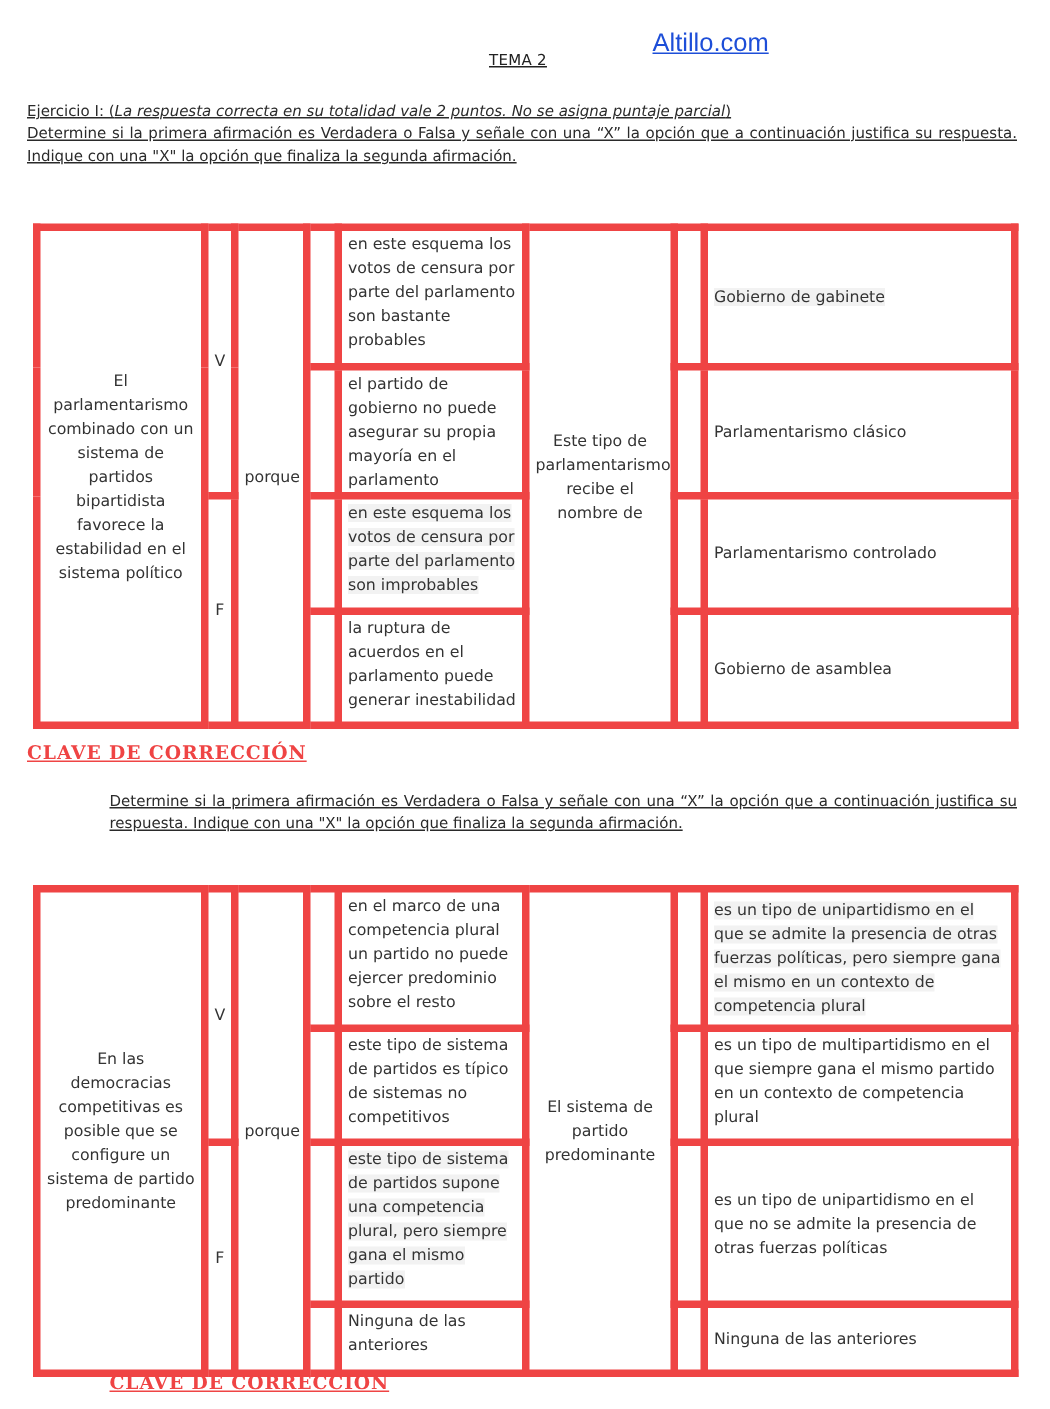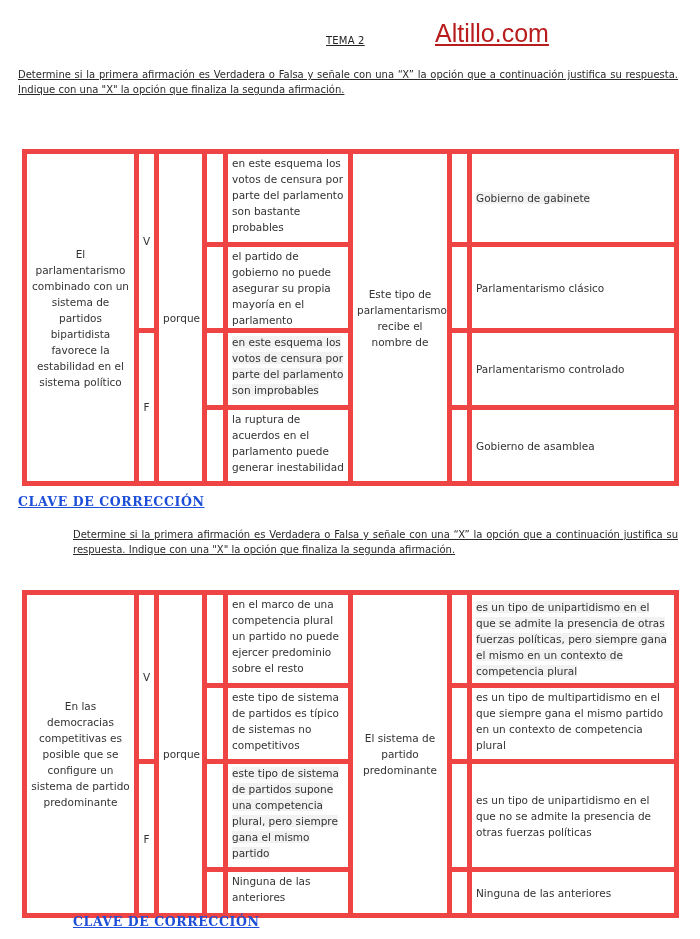--- a/index.html
+++ b/index.html
@@ -1,44 +1,45 @@
 <!DOCTYPE html>
 <html><head>
 <meta charset="utf-8">
 <style>
   html, body { margin: 0; padding: 0; background: #ffffff; }
   body { width: 700px; height: 939px; position: relative; overflow: hidden;
          font-family: "DejaVu Sans", sans-serif; color: #222; }
   .abs { position: absolute; text-decoration: underline; }
   .tema { left: 326px; top: 35px; font-size: 10px; letter-spacing: 0.2px; }
-  .logo { left: 435px; top: 19px; font-family: "Liberation Sans", sans-serif; font-size: 25px; color: #b91c1c; }
+  .logo { left: 435px; top: 19px; font-family: "Liberation Sans", sans-serif; font-size: 17px; color: #1d4ed8; }
   .para { font-size: 10px; line-height: 15px; color: #2a2a2a; }
   .para b { font-weight: normal; }
   .para i { font-style: italic; }
   .p1 { left: 18px; top: 67px; width: 660px; text-align: justify; }
   .p2 { left: 73px; top: 527px; width: 605px; text-align: justify; }
-  .clave { font-family: "DejaVu Serif", serif; font-weight: bold; font-size: 12.5px; color: #1d4ed8; letter-spacing: 0.6px; }
+  .clave { font-family: "DejaVu Serif", serif; font-weight: bold; font-size: 12.5px; color: #ef4444; letter-spacing: 0.6px; }
   .clave1 { left: 18px; top: 494px; }
   .clave2 { left: 73px; top: 914px; }
 
   table.ex { position: absolute; border-collapse: collapse; table-layout: fixed; font-size: 10.5px; line-height: 16px; color: #333; }
   table.ex td { border: 5px solid #ef4444; padding: 0 4px; vertical-align: middle; }
   table.ex td.center { text-align: center; }
   table.ex td.top { vertical-align: top; padding-top: 1px; }
   .hl { background: #f2f2f2; text-align: right; }
   .t1 { left: 22px; top: 149px; width: 652px; }
   .t2 { left: 22px; top: 590px; width: 652px; }
 </style>
 </head>
 <body>
 
 <div class="abs tema">TEMA 2</div>
 <div class="abs logo">Altillo.com</div>
 
 <div class="abs para p1">
+  <div><b>Ejercicio I: (</b><i>La respuesta correcta en su totalidad vale 2 puntos. No se asigna puntaje parcial</i><span>)</span></div>
   <div>Determine si la primera afirmación es Verdadera o Falsa y señale con  una “X” la opción que a continuación justifica su respuesta. Indique con una "X" la opción que finaliza la segunda afirmación.</div>
 </div>
 
 <table class="ex t1">
   <colgroup>
     <col style="width:112px">
       <col style="width:20px">
       <col style="width:48px">
       <col style="width:21px">
     <col style="width:125px">

